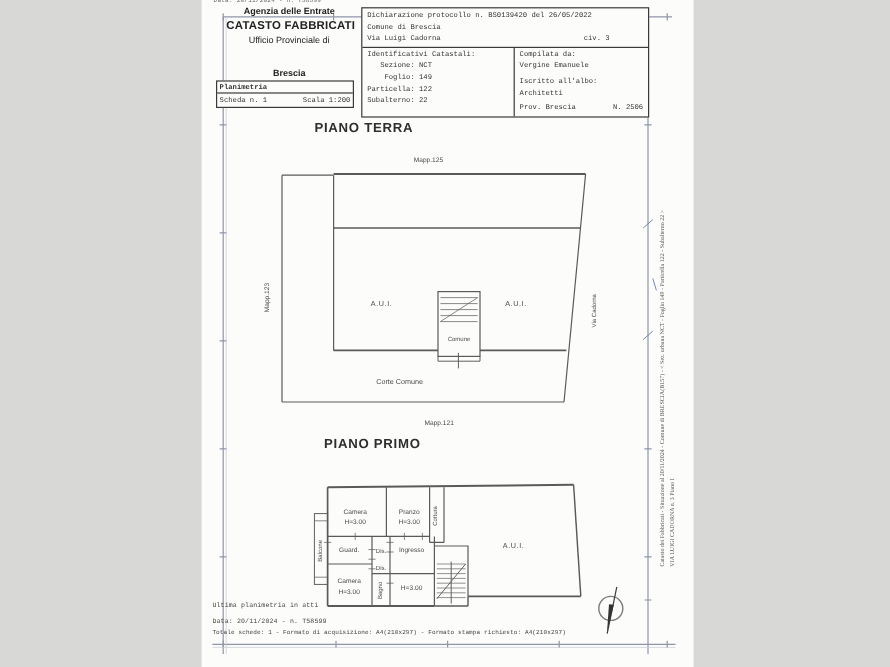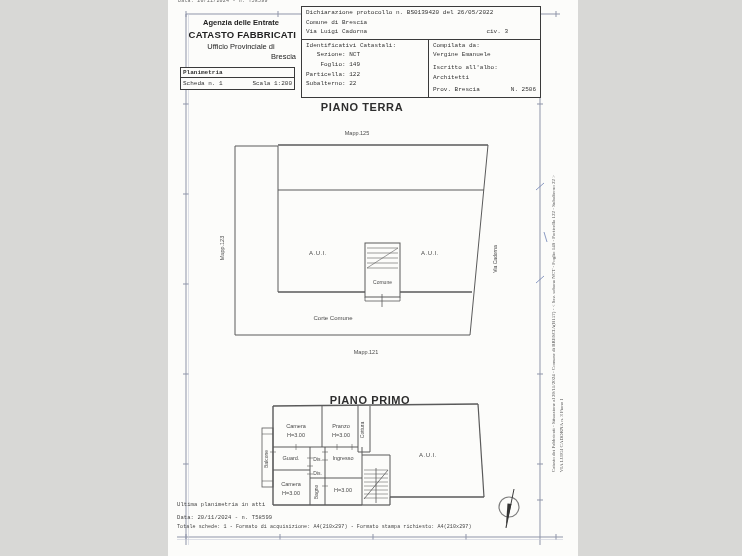--- a/index.html
+++ b/index.html
@@ -19,26 +19,26 @@
     background:#fcfcfa;
   }
 
   
   #top-note{
     left:178px;top:-2px;font-size:5px;color:#666;letter-spacing:.2px;
   }
 
   
   #agency{
-    left:186px;top:16px;width:110px;text-align:center;color:#222;
+    left:186px;top:3px;width:110px;text-align:center;color:#222;
   }
   #agency .a1{font-size:7.5px;font-weight:bold;margin-top:2px;}
   #agency .a2{font-size:9.5px;font-weight:bold;margin-top:2px;letter-spacing:.2px;text-align:right;}
   #agency .a3{font-size:7.5px;font-weight:normal;margin-top:2px;}
-  #agency .a4{font-size:7.5px;font-weight:normal;margin-top:1px;text-align:right;}
+  #agency .a4{font-size:7.5px;font-weight:bold;margin-top:18px;}
 
   
   #planimetria-box{
     left:180px;top:67px;width:113px;border:1px solid #3a3a3a;background:#fcfcfa;
     font-size:6px;
   }
   #planimetria-box .row1{border-bottom:1px solid #3a3a3a;padding:1px 2px;font-weight:bold;}
   #planimetria-box .row2{display:flex;justify-content:space-between;padding:2px 2px 2px;}
 
   
@@ -50,25 +50,25 @@
   #protocol-box .via-row{display:flex;justify-content:space-between;}
   #protocol-box .via-row .civ{padding-right:28px;}
   #protocol-box .bottom{display:flex;}
   #protocol-box .ident{width:118px;padding:1px 4px 2px;border-right:1px solid #3a3a3a;}
   #protocol-box .comp{flex:1;padding:1px 4px 2px;}
   #protocol-box .comp .gap{height:3px;}
   #protocol-box .prov-row{display:flex;justify-content:space-between;}
 
   
   .floor-title{
-    width:200px;text-align:center;font-size:11px;font-weight:bold;
+    width:200px;font-size:11px;font-weight:bold;
     letter-spacing:.6px;color:#2e2e2e;
   }
   #title-terra{left:262px;top:101px;}
-  #title-primo{left:270px;top:394px;}
+  #title-primo{left:270px;top:364px;}
 
   
   .footer-line{left:177px;font-size:5.5px;color:#444;letter-spacing:.1px;}
   #footer-ultima{top:501px;}
   #footer-data{top:514px;}
   #footer-totale{top:524px;font-size:5px;}
 
   
   .vtext{
     font-size:5px;color:#555;text-align:center;

